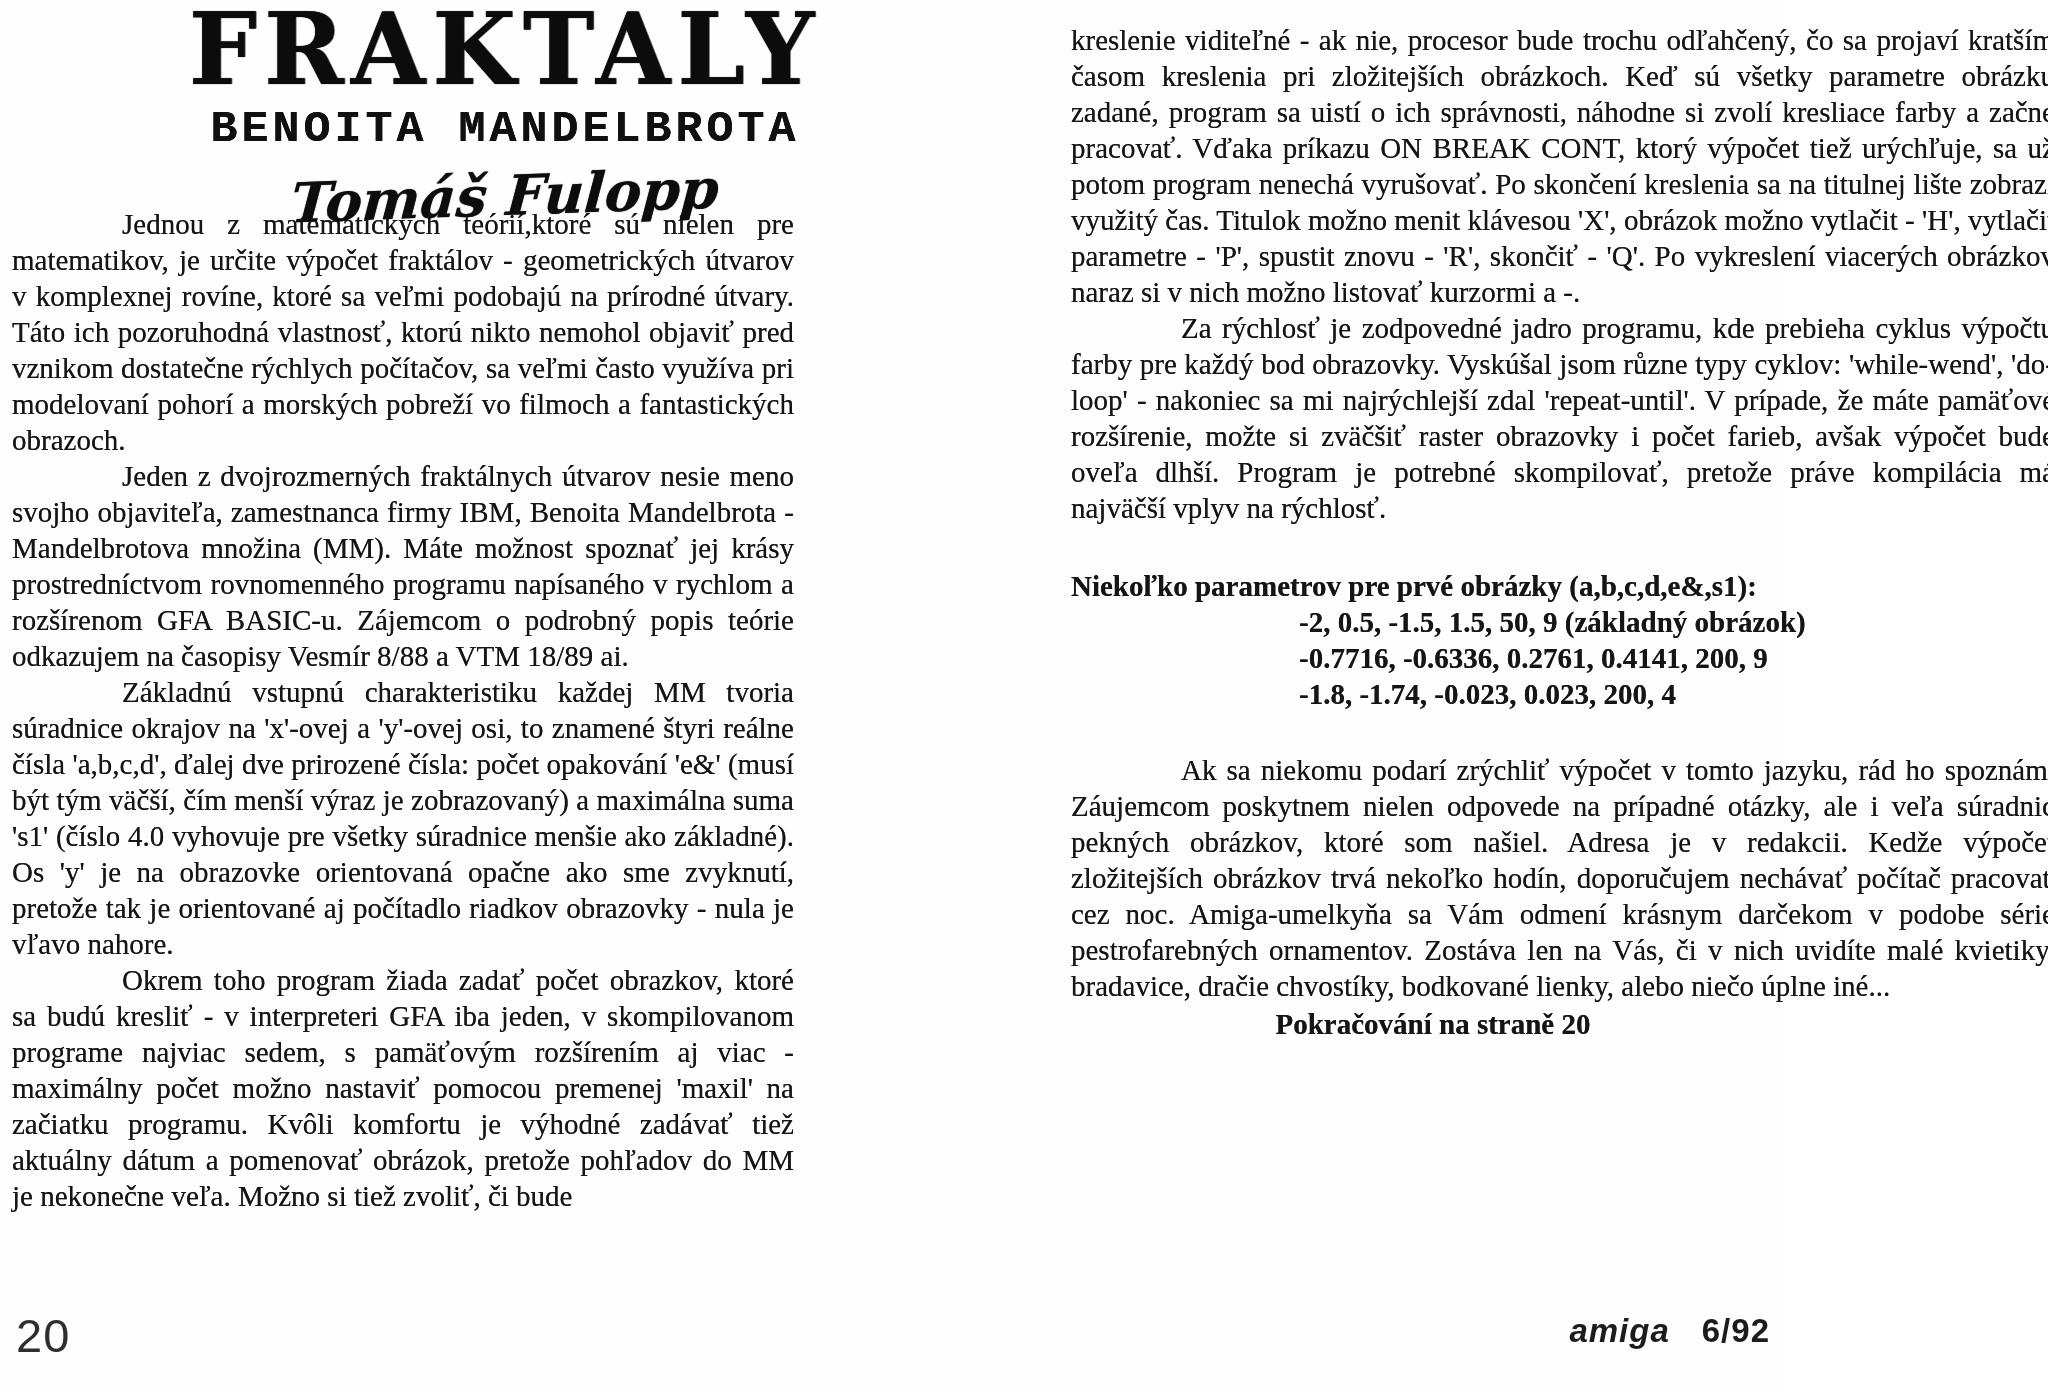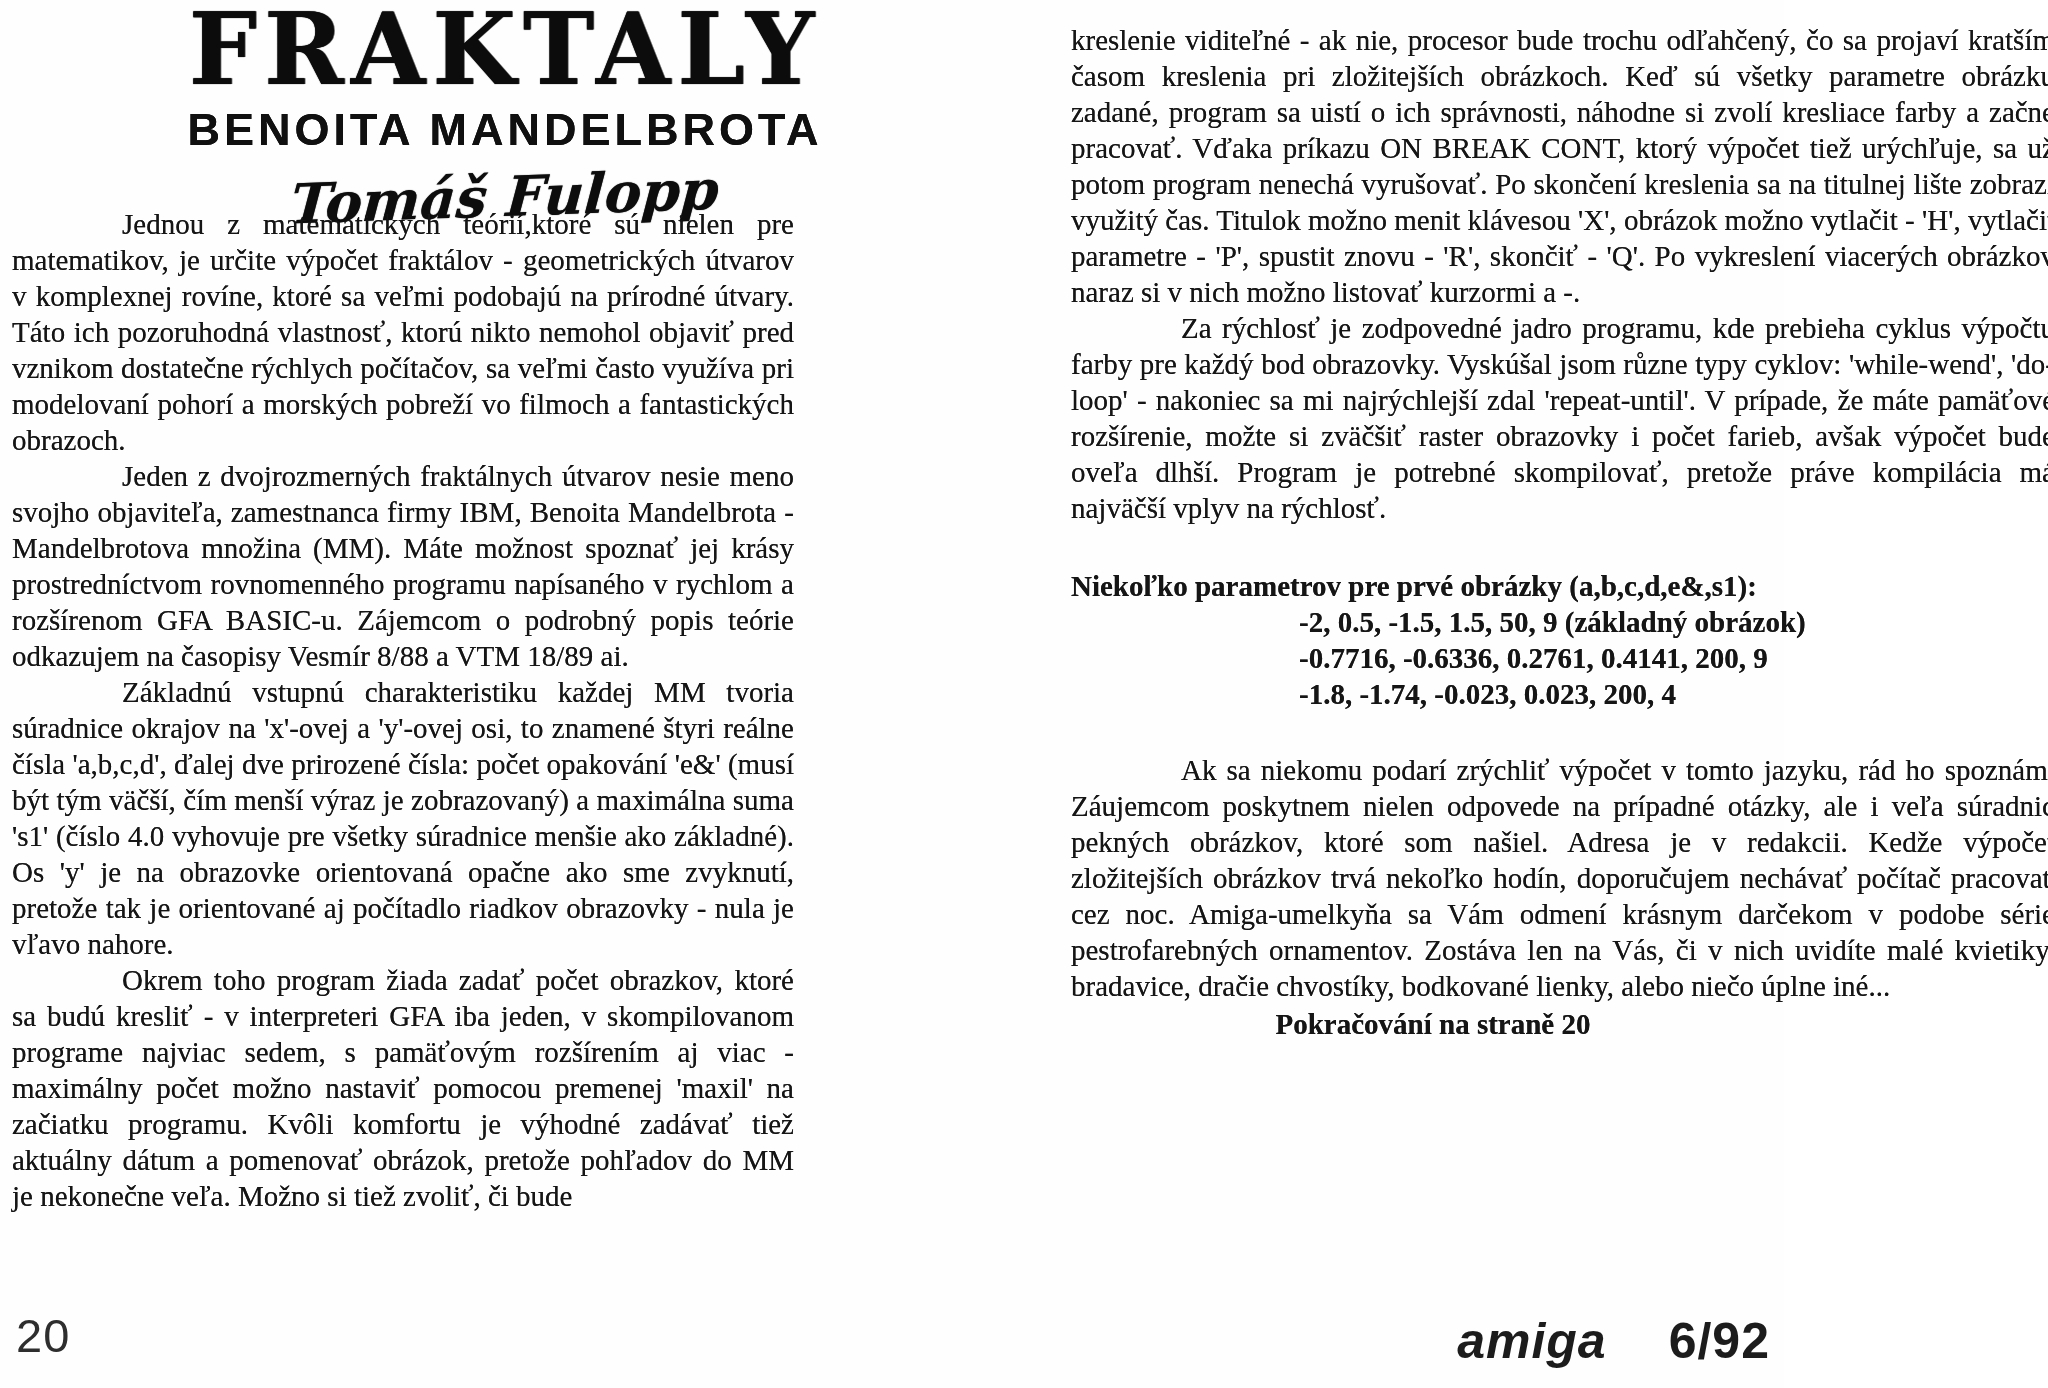--- a/index.html
+++ b/index.html
@@ -21,21 +21,21 @@
     font-family: "DejaVu Serif", serif;
     font-weight: 800;
     font-size: 96px;
     letter-spacing: 7px;
     line-height: 1.0;
     color: #0c0c0c;
     text-shadow: 0 0 1px #000, 1px 0 0 rgba(0,0,0,.55);
     transform: scaleY(1.04);
   }
   .subtitle {
-    font-family: Liberation Sans, sans-serif;
+    font-family: Liberation Mono, monospace;
     font-weight: 700;
     font-size: 45px;
     letter-spacing: 4px;
     margin-top: 6px;
     color: #101010;
     text-shadow: 0 0 .5px #000;
   }
   .author {
     font-family: "DejaVu Serif", serif;
     font-style: italic;
@@ -77,22 +77,22 @@
   
   .page-number {
     position: absolute; left: 16px; top: 1308px;
     font-family: "Liberation Sans", sans-serif;
     font-size: 47px; font-weight: 500; color: #2e2e2e;
     letter-spacing: 1px;
   }
   .footer-right {
     position: absolute; right: 14px; top: 1312px;
     font-family: "Liberation Sans", sans-serif;
-    font-size: 50px; font-weight: 700; color: #1c1c1c;
-    display: flex; gap: 62px; align-items: baseline; margin-left: 16px;
+    font-size: 33px; font-weight: 700; color: #1c1c1c;
+    display: flex; gap: 32px; align-items: baseline; margin-left: 16px;
   }
   .brand { font-style: italic; letter-spacing: 1px; }
   .issue { letter-spacing: 1px; }
 </style>
 </head>
 <body>
 
 <div class="page">
 
   <div class="header">

